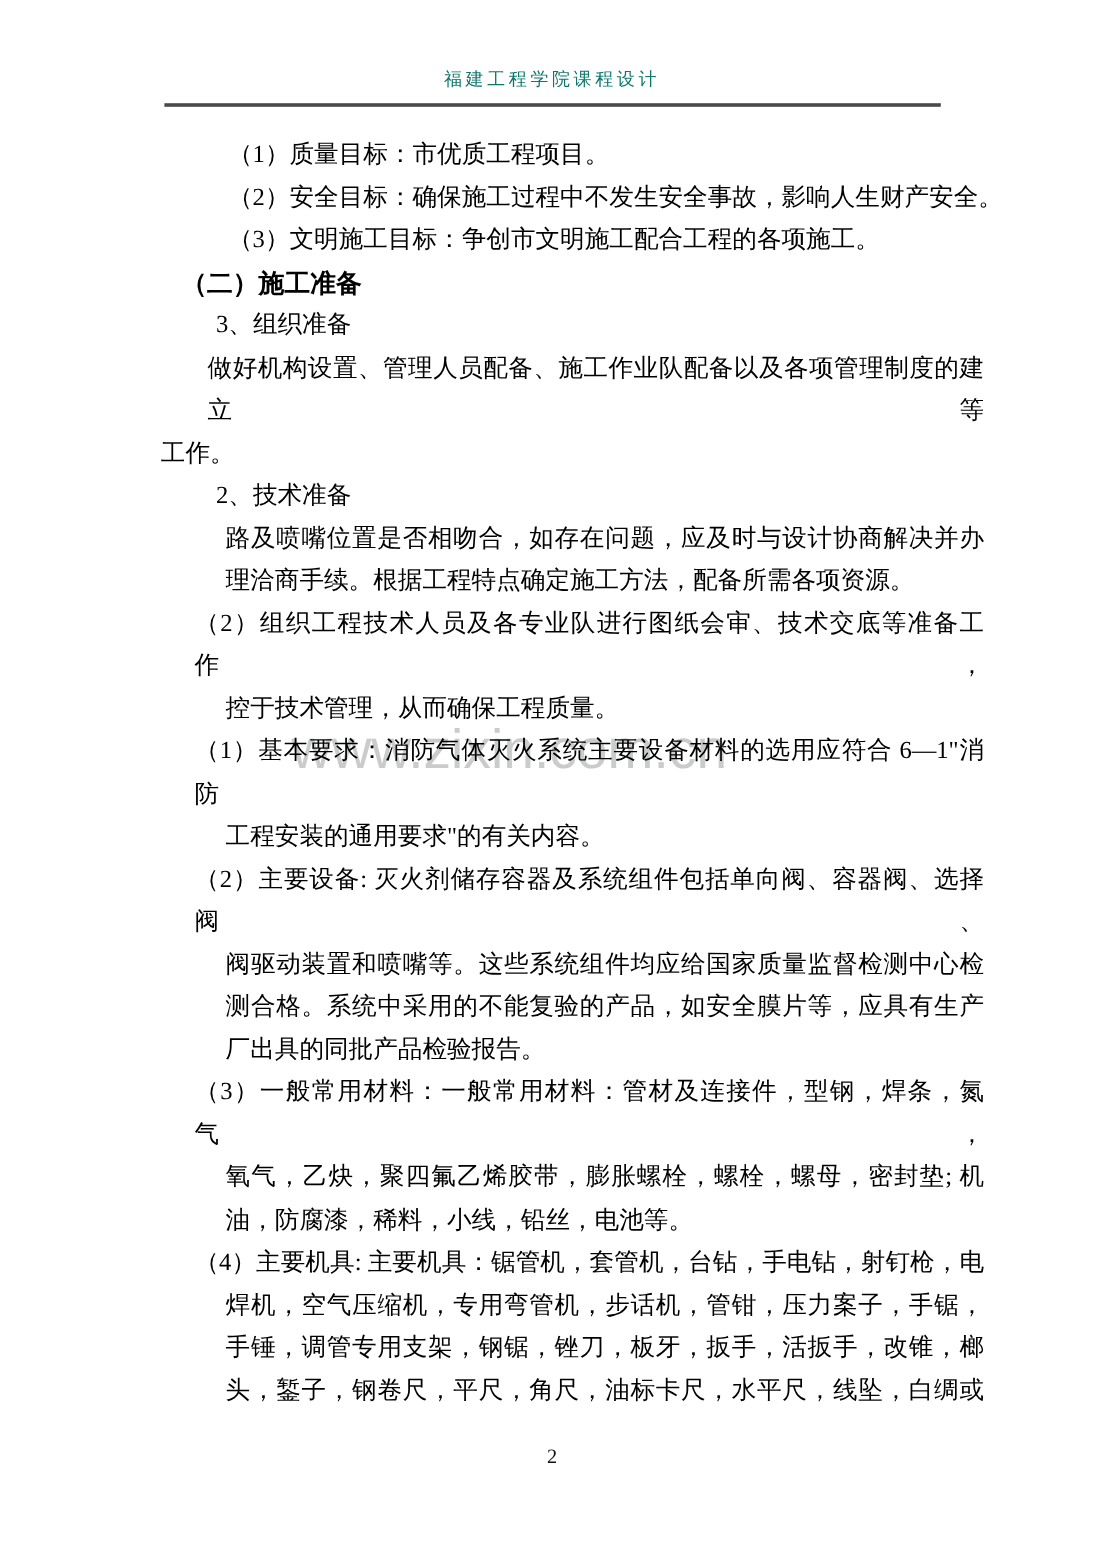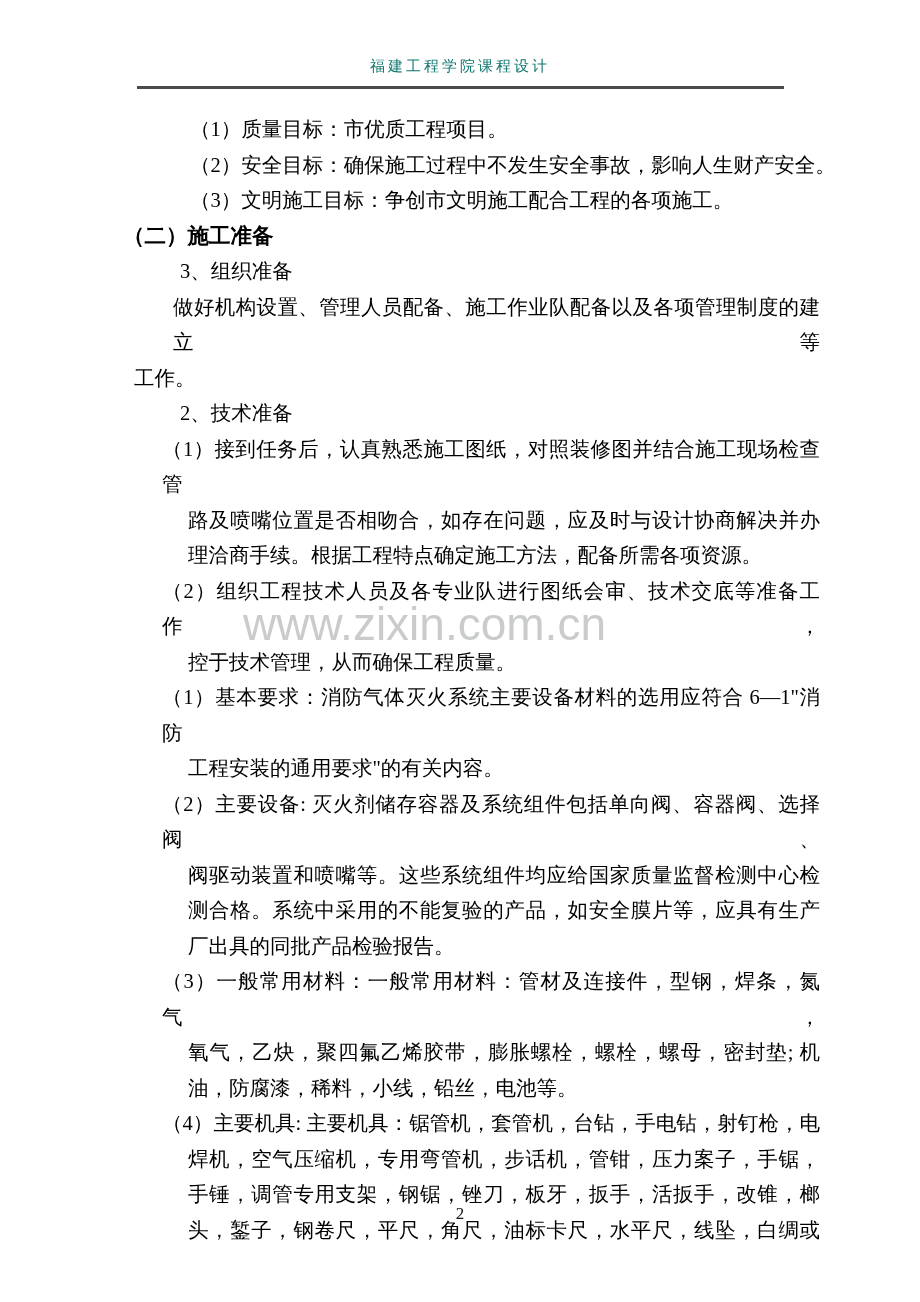--- a/index.html
+++ b/index.html
@@ -22,21 +22,21 @@
     font-size:46px; line-height:58px; color:#c9cccb;
     letter-spacing:0px; white-space:nowrap; user-select:none;
   }
   .content {
     position:absolute; left:122px; top:112px; width:698px; z-index:1;
     font-size:20.5px; line-height:35.5px; color:#000000;
   }
   .line { position:relative; white-space:nowrap; }
   .j { white-space:normal; text-align:justify; text-align-last:justify; }
   .goal     { margin-left:68px; }
-  .h2       { margin-left:1px; font-weight:bold; font-size:21.5px; }
+  .h2       { margin-left:29px; font-weight:bold; font-size:21.5px; }
   .h3       { margin-left:58px; }
   .p-first  { margin-left:51px; }
   .p-cont   { margin-left:12px; }
   .li-first { margin-left:40px; }
   .li-cont  { margin-left:66px; }
   .page-number {
     position:absolute; top:1204px; left:0; width:100%;
     text-align:center; font-size:17px; color:#111111;
   }
 </style>
@@ -52,21 +52,20 @@
 
   <div class="content">
     <div class="line goal">（1）质量目标：市优质工程项目。</div>
     <div class="line goal">（2）安全目标：确保施工过程中不发生安全事故，影响人生财产安全。</div>
     <div class="line goal">（3）文明施工目标：争创市文明施工配合工程的各项施工。</div>
     <div class="line h2">（二）施工准备</div>
     <div class="line h3">3、组织准备</div>
     <div class="line p-first j">做好机构设置、管理人员配备、施工作业队配备以及各项管理制度的建立等</div>
     <div class="line p-cont">工作。</div>
     <div class="line h3">2、技术准备</div>
-    <div class="line li-first j">（1）接到任务后，认真熟悉施工图纸，对照装修图并结合施工现场检查管</div>
     <div class="line li-cont j">路及喷嘴位置是否相吻合，如存在问题，应及时与设计协商解决并办</div>
     <div class="line li-cont">理洽商手续。根据工程特点确定施工方法，配备所需各项资源。</div>
     <div class="line li-first j">（2）组织工程技术人员及各专业队进行图纸会审、技术交底等准备工作，</div>
     <div class="line li-cont">控于技术管理，从而确保工程质量。</div>
     <div class="line li-first j">（1）基本要求：消防气体灭火系统主要设备材料的选用应符合 6—1"消防</div>
     <div class="line li-cont">工程安装的通用要求"的有关内容。</div>
     <div class="line li-first j">（2）主要设备: 灭火剂储存容器及系统组件包括单向阀、容器阀、选择阀、</div>
     <div class="line li-cont j">阀驱动装置和喷嘴等。这些系统组件均应给国家质量监督检测中心检</div>
     <div class="line li-cont j">测合格。系统中采用的不能复验的产品，如安全膜片等，应具有生产</div>
     <div class="line li-cont">厂出具的同批产品检验报告。</div>

